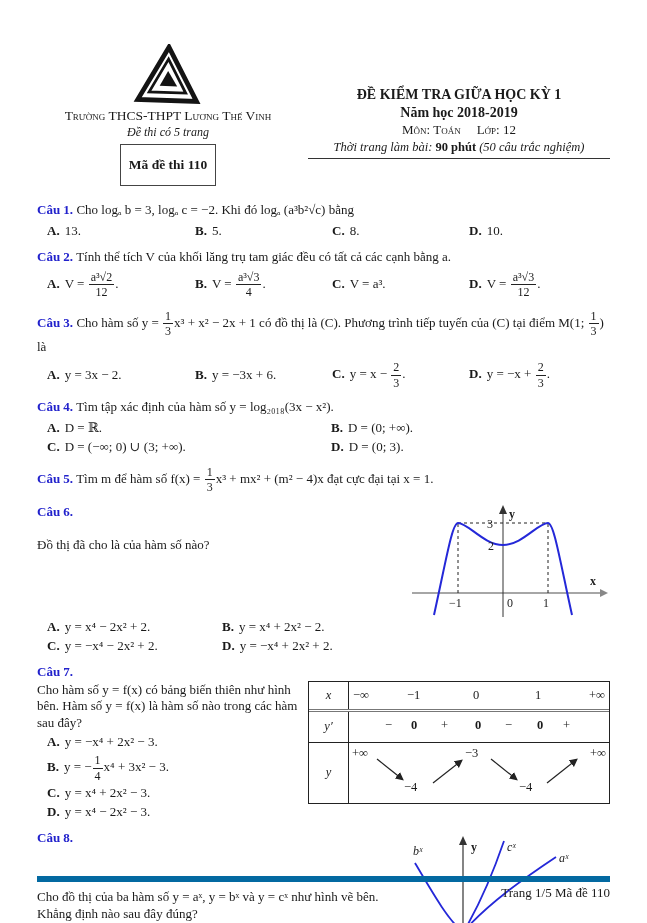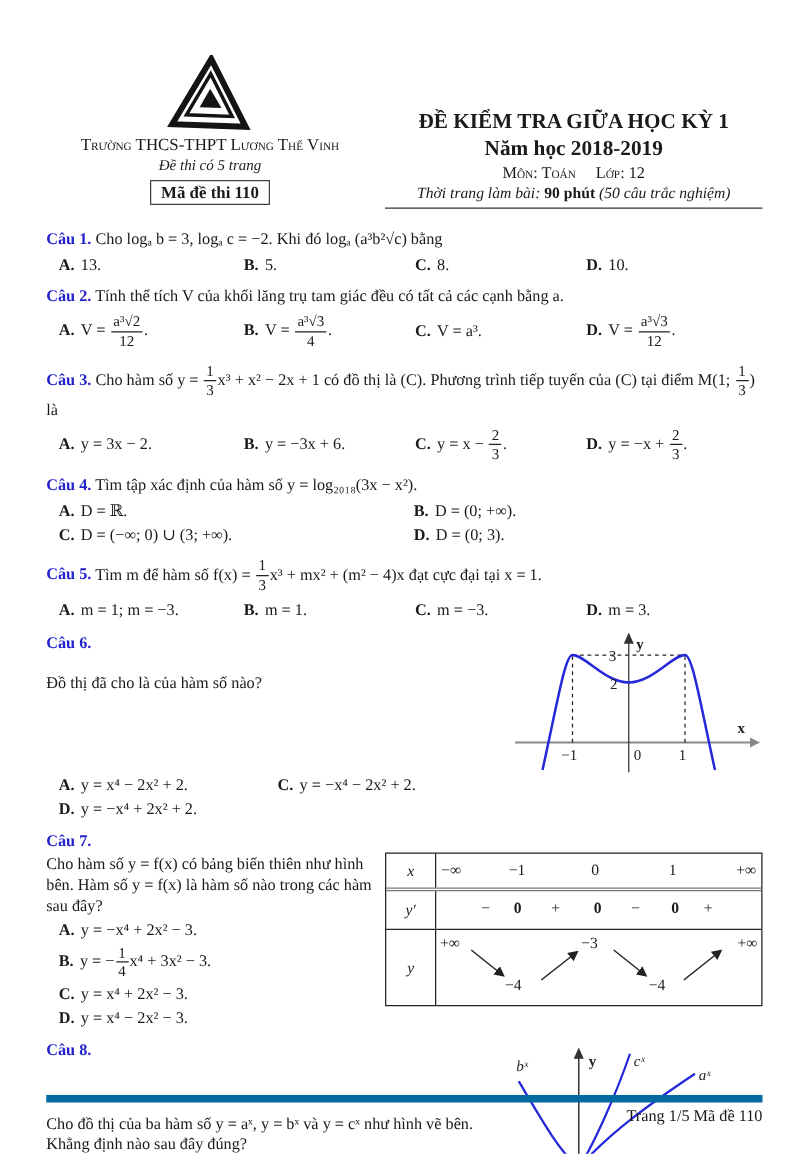--- a/index.html
+++ b/index.html
@@ -7,25 +7,25 @@
          font-family:"Liberation Serif","DejaVu Serif",serif; font-size:13px; }
   .page { position:relative; width:647px; height:923px; padding:44px 37px 0 37px;
           overflow:hidden; background:#fff; }
 
   
   .header { display:flex; justify-content:space-between; align-items:flex-start; }
   .h-left { width:262px; text-align:center; }
   .logo { display:block; margin:0 auto 2px auto; }
   .school { font-variant:small-caps; font-size:13.5px; white-space:nowrap; }
   .pages-note { font-style:italic; font-size:12px; margin-top:1px; }
-  .code-box { display:inline-block; border:1px solid #444; padding:1px 8px;
+  .code-box { display:inline-block; border:1px solid #444; padding:12px 8px;
               font-weight:bold; font-size:13.5px; margin-top:4px; }
   .h-right { width:302px; text-align:center; margin-top:42px;
              padding-bottom:3px; border-bottom:1px solid #333; }
-  .h-right .title, .h-right .year { font-weight:bold; font-size:17px; line-height:1.3; }
+  .h-right .title, .h-right .year { font-weight:bold; font-size:14px; line-height:1.3; }
   .h-right .subj { font-variant:small-caps; font-size:13px; line-height:1.25; }
   .subj .gap { display:inline-block; width:16px; }
   .h-right .time { font-size:12.5px; line-height:1.3; }
   .it { font-style:italic; }
   .time b { font-style:normal; }
 
   
   .q { margin-top:9px; display:flow-root; line-height:1.3; }
   .qlabel { font-weight:bold; color:#2222cc; }
   .opts { margin-left:10px; margin-top:2px; }
@@ -141,26 +141,20 @@
       <span class="opt"><b class="okey">A.</b><span>D = ℝ.</span></span>
       <span class="opt"><b class="okey">B.</b><span>D = (0; +∞).</span></span>
       <span class="opt"><b class="okey">C.</b><span>D = (−∞; 0) ∪ (3; +∞).</span></span>
       <span class="opt"><b class="okey">D.</b><span>D = (0; 3).</span></span>
     </div>
   </div>
 
   <div class="q">
     <span class="qlabel">Câu 5.</span>
     <span class="qbody">Tìm m để hàm số f(x) = <span class="frac"><span class="num">1</span><span class="den">3</span></span>x³ + mx² + (m² − 4)x đạt cực đại tại x = 1.</span>
-    <div class="opts row4">
-      <span class="opt"><b class="okey">A.</b><span>m = 1; m = −3.</span></span>
-      <span class="opt"><b class="okey">B.</b><span>m = 1.</span></span>
-      <span class="opt"><b class="okey">C.</b><span>m = −3.</span></span>
-      <span class="opt"><b class="okey">D.</b><span>m = 3.</span></span>
-    </div>
   </div>
 
   <div class="q q6">
     <div class="qlabel">Câu 6.</div>
     <svg class="g6" width="200" height="112" viewBox="0 0 200 112">
       <g>
         <line x1="4" y1="88" x2="193" y2="88" stroke="#888" stroke-width="1.6"></line>
         <polygon points="192,84 200,88 192,92" fill="#888"></polygon>
         <line x1="95" y1="6" x2="95" y2="112" stroke="#333" stroke-width="1"></line>
         <polygon points="91,9 95,0 99,9" fill="#333"></polygon>
@@ -177,20 +171,21 @@
         <text x="101" y="13" font-weight="bold">y</text>
         <text x="182" y="80" font-weight="bold">x</text>
         <text x="41" y="102">−1</text>
         <text x="99" y="102">0</text>
         <text x="135" y="102">1</text>
       </g>
     </svg>
     <span class="qbody">Đồ thị đã cho là của hàm số nào?</span>
     <div class="opts grid2n">
       <span class="opt"><b class="okey">A.</b><span>y = x⁴ − 2x² + 2.</span></span>
+      <span class="opt"><b class="okey">B.</b><span>y = x⁴ + 2x² − 2.</span></span>
       <span class="opt"><b class="okey">C.</b><span>y = −x⁴ − 2x² + 2.</span></span>
       <span class="opt"><b class="okey">D.</b><span>y = −x⁴ + 2x² + 2.</span></span>
     </div>
   </div>
 
   <div class="q q7">
     <div class="qlabel">Câu 7.</div>
     <div class="vtable">
       <div class="vrow vr-x">
         <div class="vlabel">x</div>

